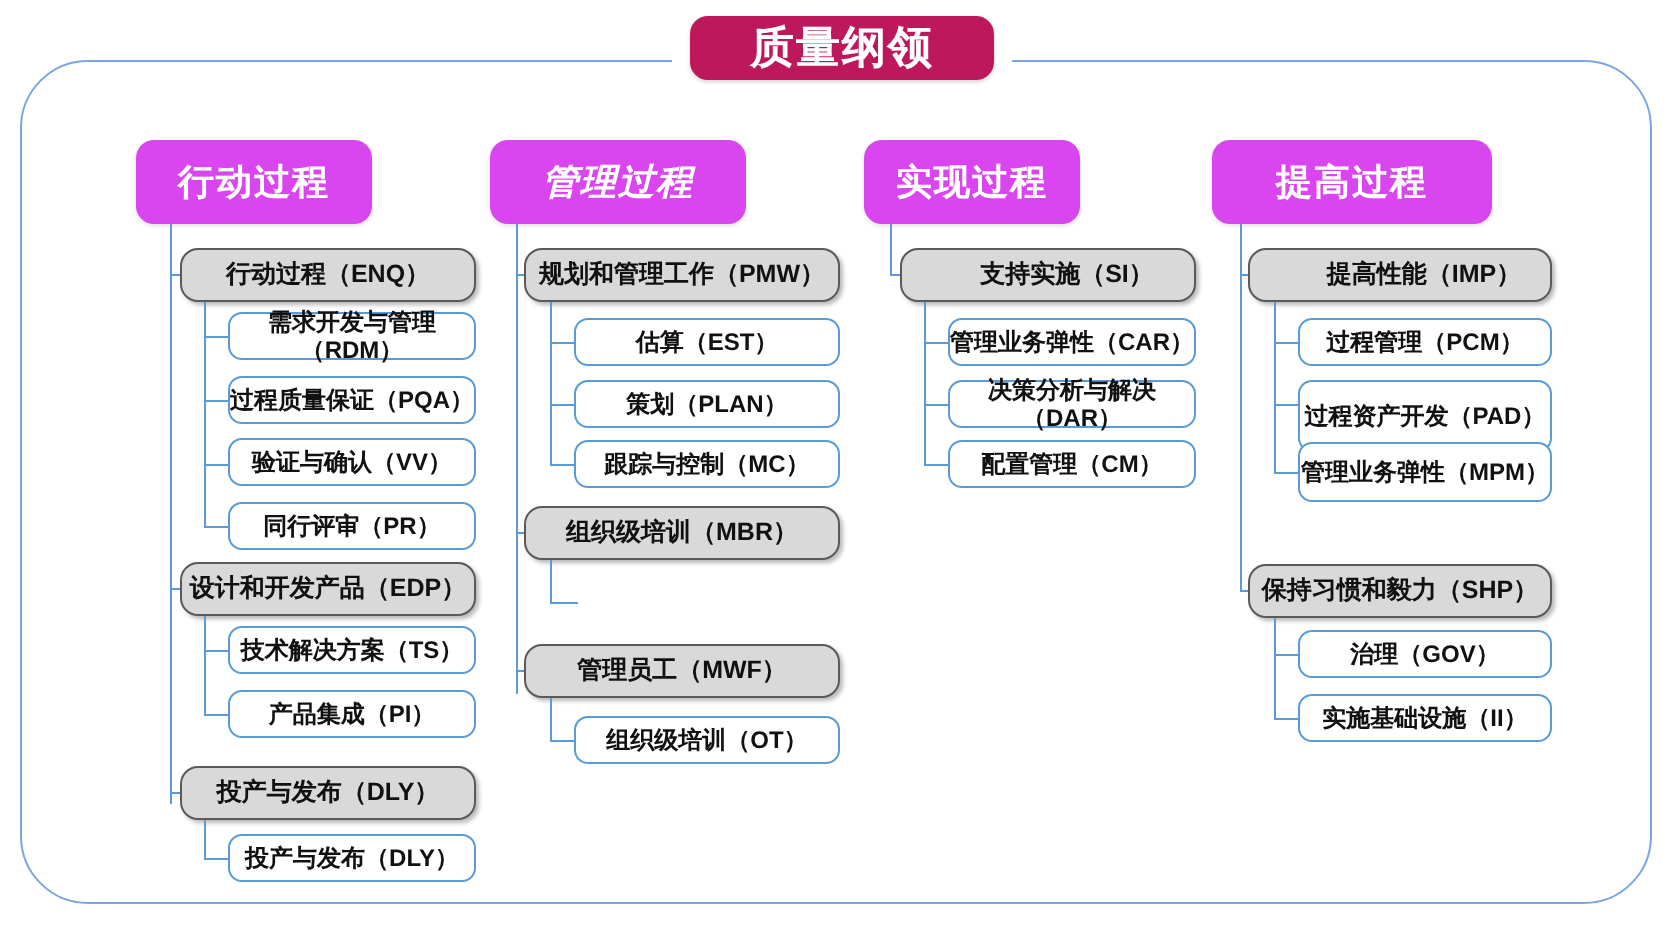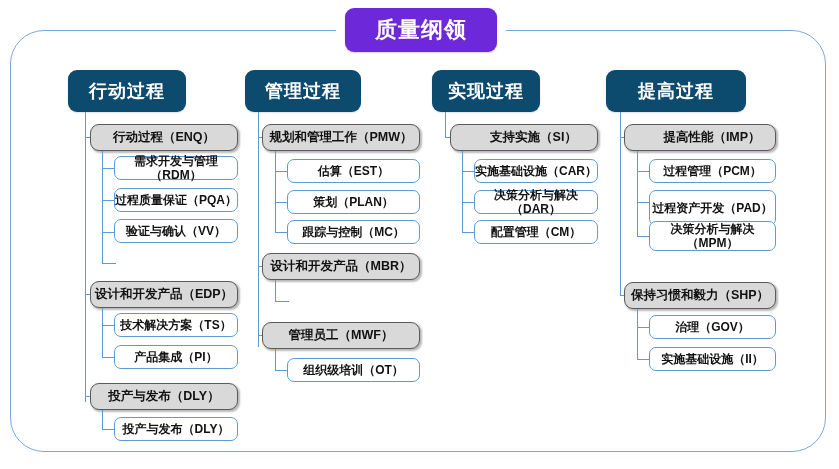--- a/index.html
+++ b/index.html
@@ -40,38 +40,38 @@
     height: 18px;
     background: #ffffff;
   }
 
   
   .root-title {
     position: absolute;
     left: 345px;
     top: 8px;
     width: 152px;
-    height: 44px;
-    background: #6d28d9;
+    height: 32px;
+    background: #be185d;
     border-radius: 9px;
     display: flex;
     align-items: center;
     justify-content: center;
     color: #ffffff;
     font-size: 22px;
     font-weight: 700;
     letter-spacing: 1px;
     box-shadow: 0 1px 2px rgba(0,0,0,0.18);
   }
 
   
   .col-header {
     position: absolute;
     height: 42px;
-    background: #0c4a6e;
+    background: #d946ef;
     border-radius: 9px;
     display: flex;
     align-items: center;
     justify-content: center;
     color: #ffffff;
     font-size: 18px;
     font-weight: 700;
     letter-spacing: 1px;
     box-shadow: 0 1px 2px rgba(0,0,0,0.12);
   }
@@ -143,86 +143,87 @@
 
   <div class="group-box" style="left:90px; top:124px; width:148px; height:27px;">行动过程（ENQ）</div>
   <div class="conn-v" style="left:102px; top:151px; height:113px;"></div>
   <div class="conn-h" style="left:102px; top:168px; width:14px;"></div>
   <div class="conn-h" style="left:102px; top:200px; width:14px;"></div>
   <div class="conn-h" style="left:102px; top:232px; width:14px;"></div>
   <div class="conn-h" style="left:102px; top:263px; width:14px;"></div>
   <div class="leaf-box" style="left:114px; top:156px; width:124px; height:24px;">需求开发与管理（RDM）</div>
   <div class="leaf-box" style="left:114px; top:188px; width:124px; height:24px;">过程质量保证（PQA）</div>
   <div class="leaf-box" style="left:114px; top:219px; width:124px; height:24px;">验证与确认（VV）</div>
+  <div class="leaf-box" style="left:114px; top:251px; width:124px; height:24px;">同行评审（PR）</div>
 
   <div class="group-box" style="left:90px; top:281px; width:148px; height:27px;">设计和开发产品（EDP）</div>
   <div class="conn-v" style="left:102px; top:308px; height:50px;"></div>
   <div class="conn-h" style="left:102px; top:325px; width:14px;"></div>
   <div class="conn-h" style="left:102px; top:357px; width:14px;"></div>
   <div class="leaf-box" style="left:114px; top:313px; width:124px; height:24px;">技术解决方案（TS）</div>
   <div class="leaf-box" style="left:114px; top:345px; width:124px; height:24px;">产品集成（PI）</div>
 
   <div class="group-box" style="left:90px; top:383px; width:148px; height:27px;">投产与发布（DLY）</div>
   <div class="conn-v" style="left:102px; top:410px; height:20px;"></div>
   <div class="conn-h" style="left:102px; top:429px; width:14px;"></div>
   <div class="leaf-box" style="left:114px; top:417px; width:124px; height:24px;">投产与发布（DLY）</div>
 
-  <div class="col-header" style="left:245px; top:70px; width:116px;">管理过程</div>
+  <div class="col-header" style="left:245px; top:70px; width:128px;font-style:italic;">管理过程</div>
 
   <div class="conn-v" style="left:258px; top:112px; height:235px;"></div>
   <div class="conn-h" style="left:258px; top:137px; width:14px;"></div>
   <div class="conn-h" style="left:258px; top:266px; width:14px;"></div>
   <div class="conn-h" style="left:258px; top:335px; width:14px;"></div>
 
   <div class="group-box" style="left:262px; top:124px; width:158px; height:27px;">规划和管理工作（PMW）</div>
   <div class="conn-v" style="left:275px; top:151px; height:82px;"></div>
   <div class="conn-h" style="left:275px; top:171px; width:14px;"></div>
   <div class="conn-h" style="left:275px; top:202px; width:14px;"></div>
   <div class="conn-h" style="left:275px; top:232px; width:14px;"></div>
   <div class="leaf-box" style="left:287px; top:159px; width:133px; height:24px;">估算（EST）</div>
   <div class="leaf-box" style="left:287px; top:190px; width:133px; height:24px;">策划（PLAN）</div>
   <div class="leaf-box" style="left:287px; top:220px; width:133px; height:24px;">跟踪与控制（MC）</div>
 
-  <div class="group-box" style="left:262px; top:253px; width:158px; height:27px;">设计和开发产品（MBR）</div>
+  <div class="group-box" style="left:262px; top:253px; width:158px; height:27px;">组织级培训（MBR）</div>
   <div class="conn-v" style="left:275px; top:280px; height:22px;"></div>
   <div class="conn-h" style="left:275px; top:301px; width:14px;"></div>
 
   <div class="group-box" style="left:262px; top:322px; width:158px; height:27px;">管理员工（MWF）</div>
   <div class="conn-v" style="left:275px; top:349px; height:22px;"></div>
   <div class="conn-h" style="left:275px; top:370px; width:14px;"></div>
   <div class="leaf-box" style="left:287px; top:358px; width:133px; height:24px;">组织级培训（OT）</div>
 
   <div class="col-header" style="left:432px; top:70px; width:108px;">实现过程</div>
 
   <div class="conn-v" style="left:445px; top:112px; height:26px;"></div>
   <div class="conn-h" style="left:445px; top:137px; width:16px;"></div>
 
   <div class="group-box" style="left:450px; top:124px; width:148px; height:27px;padding-left:19px;">支持实施（SI）</div>
   <div class="conn-v" style="left:462px; top:151px; height:82px;"></div>
   <div class="conn-h" style="left:462px; top:171px; width:14px;"></div>
   <div class="conn-h" style="left:462px; top:202px; width:14px;"></div>
   <div class="conn-h" style="left:462px; top:232px; width:14px;"></div>
-  <div class="leaf-box" style="left:474px; top:159px; width:124px; height:24px;">实施基础设施（CAR）</div>
+  <div class="leaf-box" style="left:474px; top:159px; width:124px; height:24px;">管理业务弹性（CAR）</div>
   <div class="leaf-box" style="left:474px; top:190px; width:124px; height:24px;">决策分析与解决（DAR）</div>
   <div class="leaf-box" style="left:474px; top:220px; width:124px; height:24px;">配置管理（CM）</div>
 
   <div class="col-header" style="left:606px; top:70px; width:140px;">提高过程</div>
 
   <div class="conn-v" style="left:620px; top:112px; height:184px;"></div>
   <div class="conn-h" style="left:620px; top:137px; width:14px;"></div>
   <div class="conn-h" style="left:620px; top:295px; width:14px;"></div>
 
   <div class="group-box" style="left:624px; top:124px; width:152px; height:27px;padding-left:24px;">提高性能（IMP）</div>
   <div class="conn-v" style="left:637px; top:151px; height:86px;"></div>
   <div class="conn-h" style="left:637px; top:171px; width:14px;"></div>
   <div class="conn-h" style="left:637px; top:202px; width:14px;"></div>
   <div class="conn-h" style="left:637px; top:236px; width:14px;"></div>
   <div class="leaf-box" style="left:649px; top:159px; width:127px; height:24px;">过程管理（PCM）</div>
   <div class="leaf-box" style="left:649px; top:190px; width:127px; height:36px;">过程资产开发（PAD）</div>
-  <div class="leaf-box" style="left:649px; top:221px; width:127px; height:30px;">决策分析与解决（MPM）</div>
+  <div class="leaf-box" style="left:649px; top:221px; width:127px; height:30px;">管理业务弹性（MPM）</div>
 
   <div class="group-box" style="left:624px; top:282px; width:152px; height:27px;">保持习惯和毅力（SHP）</div>
   <div class="conn-v" style="left:637px; top:309px; height:51px;"></div>
   <div class="conn-h" style="left:637px; top:327px; width:14px;"></div>
   <div class="conn-h" style="left:637px; top:359px; width:14px;"></div>
   <div class="leaf-box" style="left:649px; top:315px; width:127px; height:24px;">治理（GOV）</div>
   <div class="leaf-box" style="left:649px; top:347px; width:127px; height:24px;">实施基础设施（II）</div>
 
 </div>
 

